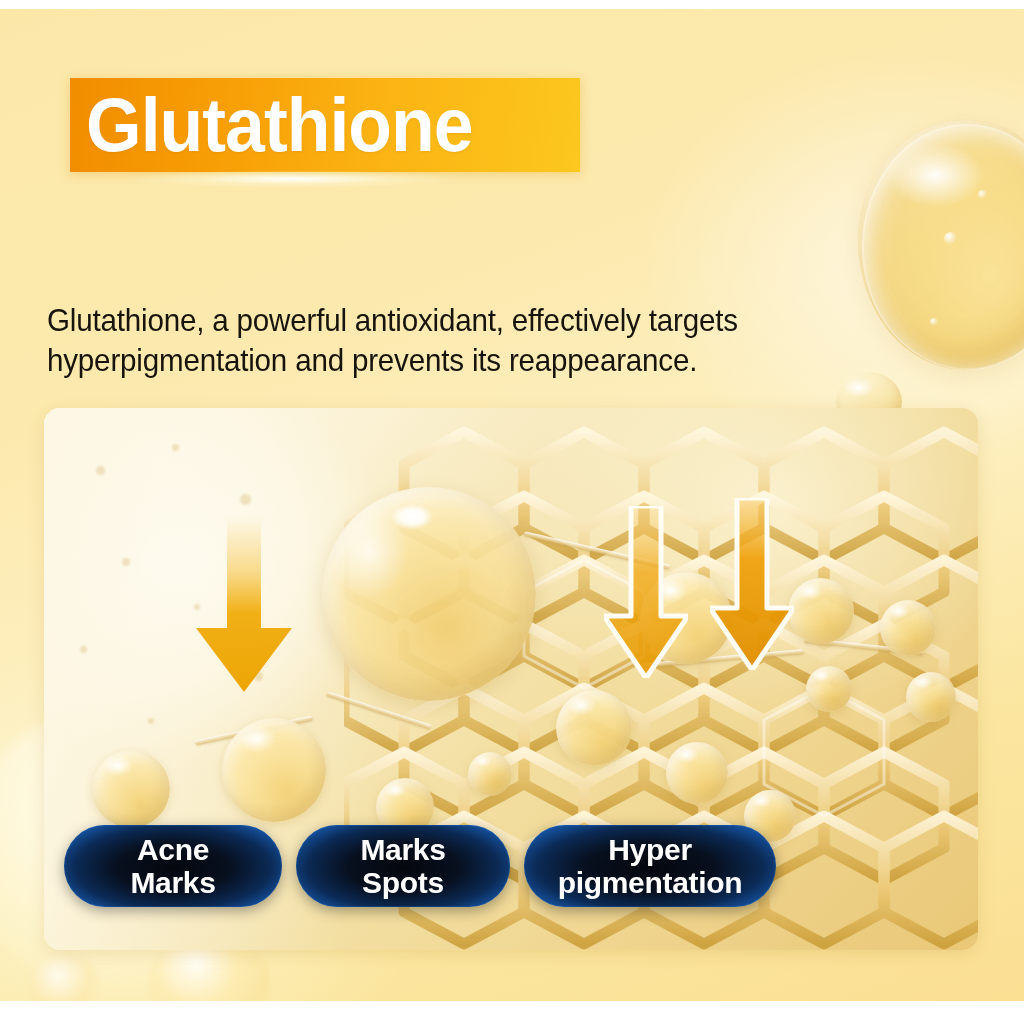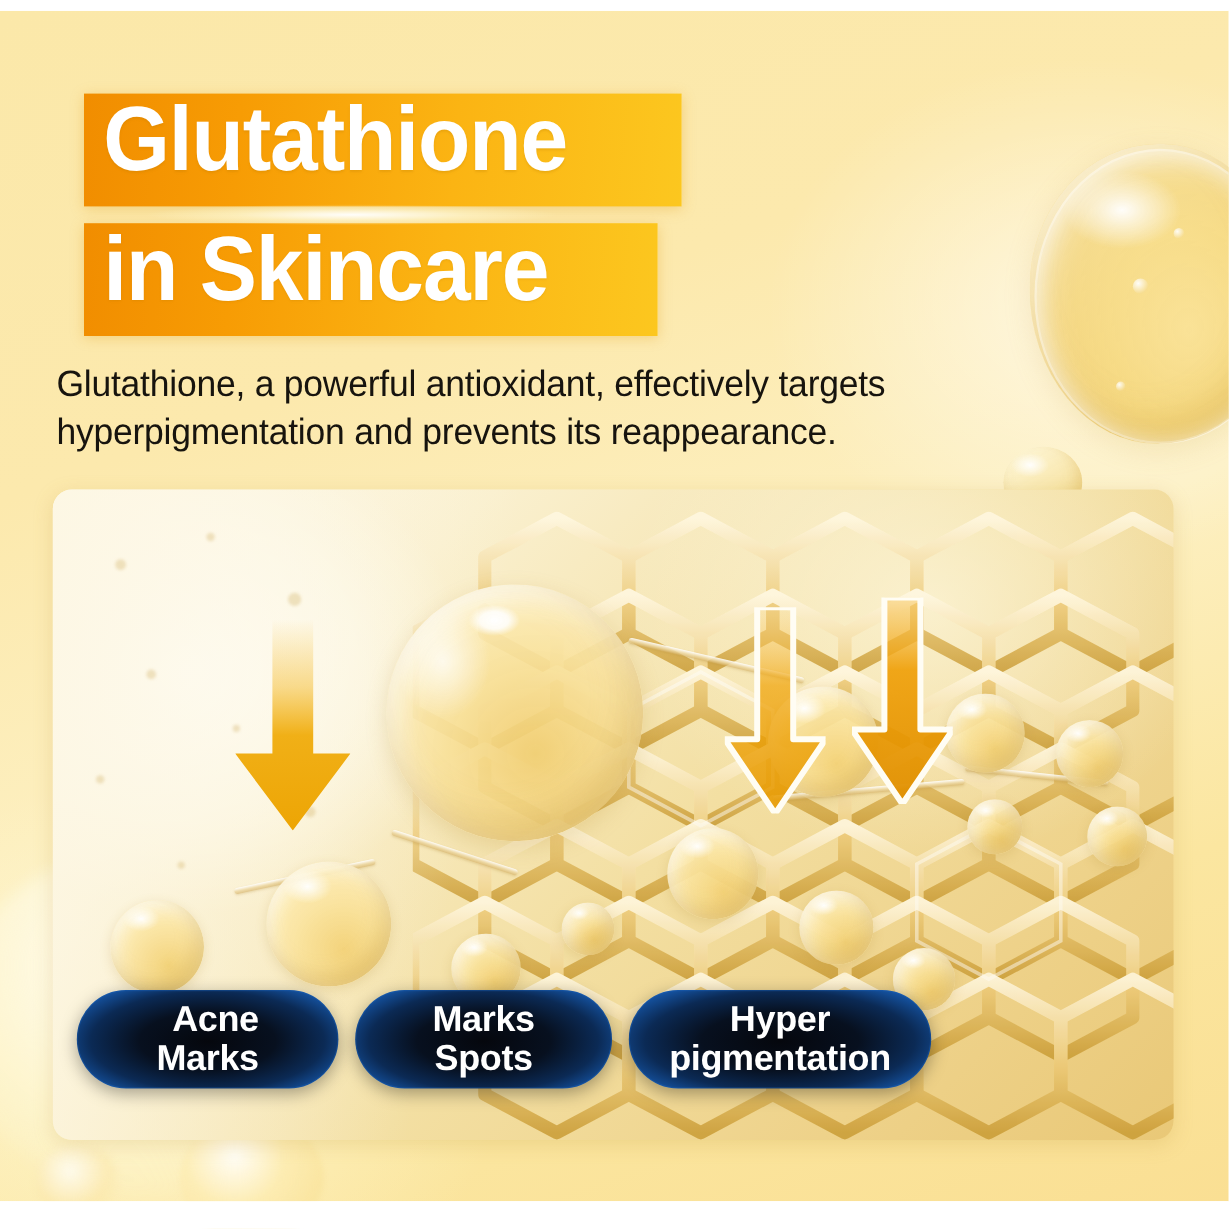--- a/index.html
+++ b/index.html
@@ -90,21 +90,22 @@
     background:
       radial-gradient(ellipse 22px 14px at 34% 26%, rgba(255,255,255,0.95) 0%, rgba(255,255,255,0) 72%),
       linear-gradient(150deg, rgba(255,250,225,0.9), rgba(242,212,125,0.85));
     box-shadow: inset -4px -6px 12px rgba(205,160,55,0.3);
   }
 
   
   .banner {
     position: absolute;
     display: flex;
-    padding: 0 14px 0 16px;
+    align-items: center;
+    padding: 0 26px 0 16px;
     background: linear-gradient(95deg, #f18d00 0%, #f79c04 26%, #fbb413 62%, #fcc71f 100%);
     box-shadow: 0 2px 10px rgba(228,160,30,0.35);
   }
   .banner-1 { left: 70px; top: 78px; width: 468px; height: 94px; }
   .banner-2 { left: 70px; top: 186px; width: 448px; height: 94px; }
   .banner-text {
     color: #ffffff;
     font-family: "Liberation Sans", sans-serif;
     font-weight: 700;
     font-size: 76px;
@@ -229,21 +230,21 @@
     font-size: 30px;
     line-height: 33px;
     letter-spacing: -0.3px;
     background:
       radial-gradient(ellipse 62% 70% at 50% 52%, #05070d 0%, #07101f 42%, #0b2a55 72%, #14509c 92%, #1d63bb 100%);
     box-shadow: 0 4px 14px rgba(0,0,0,0.35), inset 0 0 0 1px rgba(30,100,190,0.35);
     padding: 0 14px;
     box-sizing: border-box;
     white-space: pre-line;
   }
-  .pill-1 { width: 218px; text-align: right; }
+  .pill-1 { width: 218px; }
   .pill-2 { width: 214px; }
   .pill-3 { width: 208px; }
   .pill-4 { width: 252px; }
 
   .edge-white-top { position:absolute; left:0; top:0; width:1024px; height:9px; background:#ffffff; }
   .edge-white-bottom { position:absolute; left:0; top:1001px; width:1024px; height:23px; background:#ffffff; }
 </style>
 </head>
 <body>
 
@@ -256,23 +257,20 @@
 
   <div class="hero-drop"></div>
   <div class="hero-drop-rim"></div>
   <div class="hero-drop-b1"></div>
   <div class="hero-drop-b2"></div>
   <div class="hero-drop-b3"></div>
   <div class="mini-drop"></div>
 
   <div class="banner banner-1">
     <span class="banner-text">Glutathione</span>
-  </div>
-  <div class="banner banner-2">
-    <span class="banner-text">in Skincare</span>
   </div>
   <div class="banner-glow"></div>
 
   <div class="subtitle">Glutathione, a powerful antioxidant, effectively targets hyperpigmentation and prevents its reappearance.</div>
 
   <div class="panel">
     <div class="panel-haze"></div>
 
     <svg class="lattice" viewBox="0 0 680 530" preserveAspectRatio="none">
       <defs>

